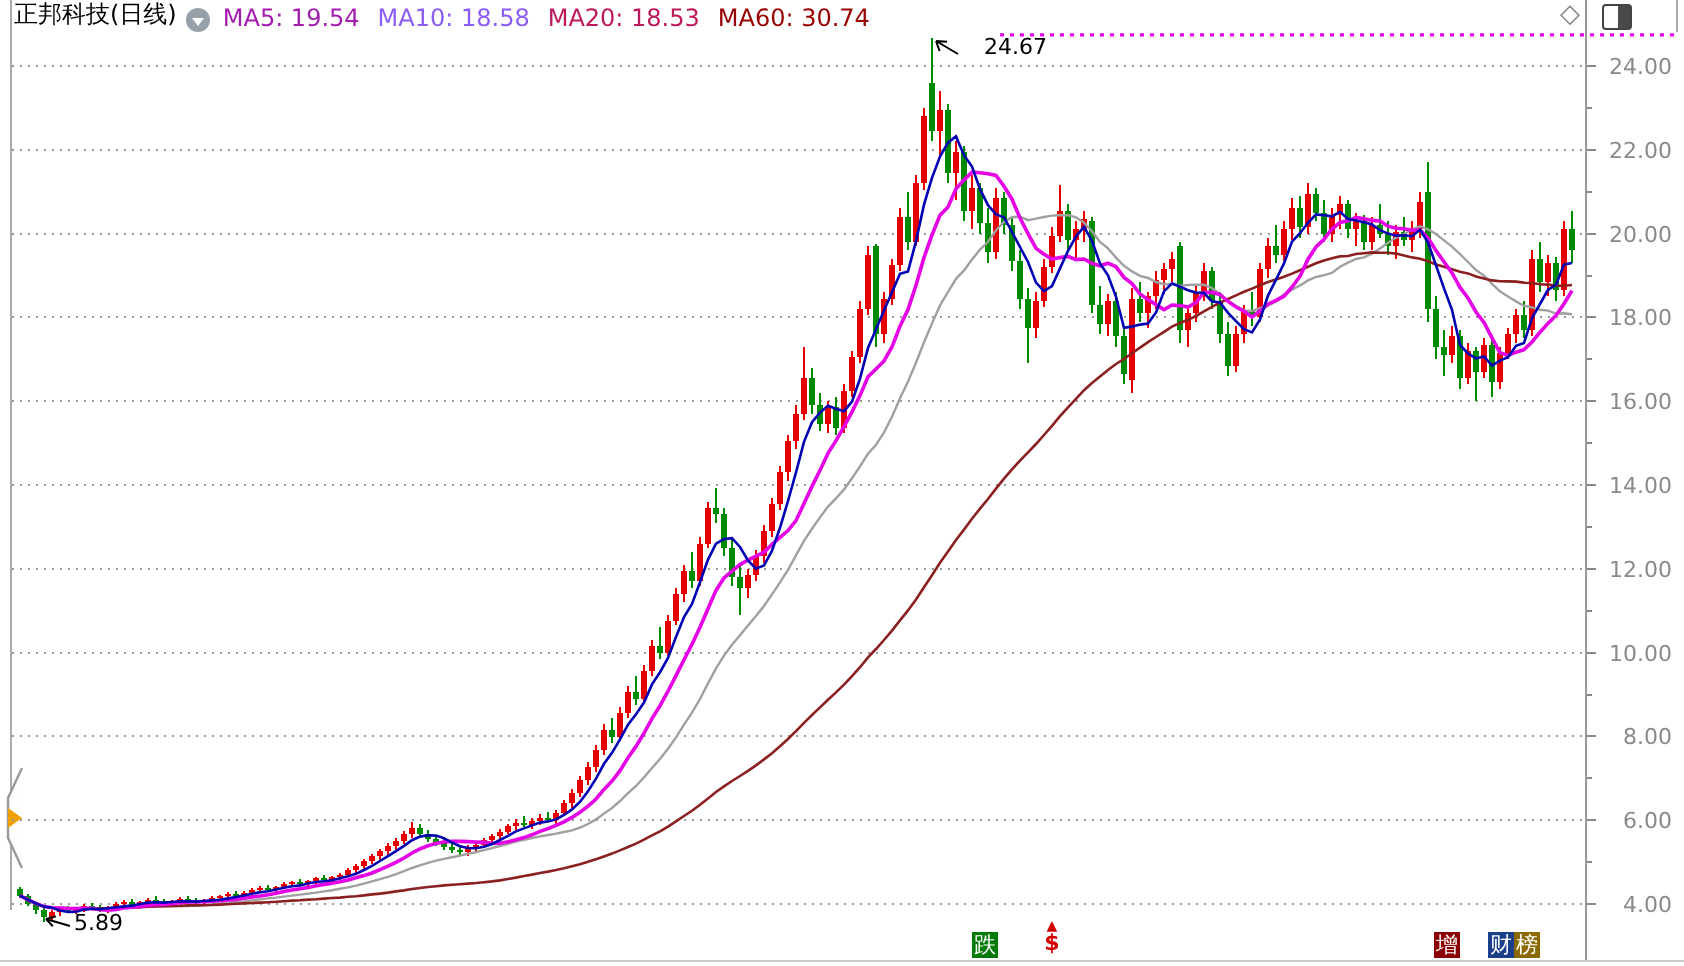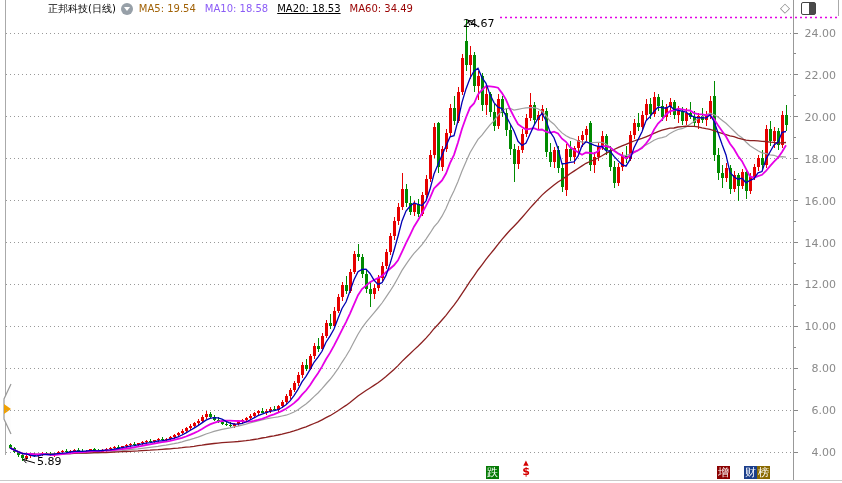--- a/index.html
+++ b/index.html
@@ -1,34 +1,34 @@
 <!DOCTYPE html>
 <html><head>
 <meta charset="utf-8">
 <style>
   html,body{margin:0;padding:0;background:#fff;}
   .stage{position:relative;width:842px;height:483px;background:#ffffff;overflow:hidden;
          font-family:"DejaVu Sans",sans-serif;}
   .chart-svg{position:absolute;left:0;top:0;}
-  .header{position:absolute;left:7px;top:1px;height:15px;display:flex;align-items:center;
-          font-size:10px;color:#000;white-space:nowrap;z-index:5;padding-left:41px;}
+  .header{position:absolute;left:7px;top:1px;height:15px;display:flex;align-items:flex-end;
+          font-size:12px;color:#000;white-space:nowrap;z-index:5;}
   .title{color:#000;}
   .drop-circle{width:12px;height:12px;border-radius:50%;background:#97a0a8;margin:0 6px 0 5px;
                display:flex;align-items:center;justify-content:center;cursor:pointer;}
   .drop-circle .tri{width:0;height:0;border-left:3px solid transparent;border-right:3px solid transparent;
                     border-top:4px solid #fff;margin-top:1px;}
   .ma{margin-right:9px;}
-  .ma5{color:#a16207;} .ma10{color:#8b5cf6;} .ma20{color:#000000;text-decoration:underline;} .ma60{color:#990000;}
+  .ma5{color:#a21caf;} .ma10{color:#8b5cf6;} .ma20{color:#be185d;} .ma60{color:#990000;}
   .topright{position:absolute;top:0;left:780px;display:flex;align-items:center;height:16px;z-index:5;}
   .diamond{font-size:13px;color:#808080;line-height:14px;cursor:pointer;}
   .paneltoggle{width:13px;height:11px;border:1px solid #444;border-radius:2px;margin-left:11px;cursor:pointer;
                background:linear-gradient(to right,#ffffff 0 55%,#4a4a4a 55% 100%);}
   .hdr-divider{position:absolute;left:838px;top:0;width:1px;height:16px;background:#aaa;}
   .anno{position:absolute;font-size:11px;color:#000;z-index:4;}
-  .peak-label{left:463px;top:17px;}
+  .peak-label{left:492px;top:17px;}
   .low-label{left:37px;top:455px;}
   .badge{position:absolute;width:13px;height:13px;line-height:13px;text-align:center;
          font-size:11px;color:#fff;cursor:pointer;z-index:5;}
   .badge-die{left:486px;top:466px;background:#067a06;}
   .badge-zeng{left:717px;top:466px;background:#8b0000;}
   .badge-cai{left:744px;top:466px;background:#1c3f8c;}
   .badge-bang{left:757px;top:466px;background:#8a6a00;}
   .dollar{position:absolute;left:518px;top:461px;width:16px;text-align:center;color:#d40000;
           cursor:pointer;z-index:5;}
   .dollar .up{display:block;font-size:7px;line-height:5px;}
@@ -41,21 +41,21 @@
 <div class="stage">
 
   <div class="header">
     <span class="title">正邦科技(日线)</span>
     <span class="drop-circle">
       <span class="tri"></span>
     </span>
     <span class="ma ma5">MA5: 19.54</span>
     <span class="ma ma10">MA10: 18.58</span>
     <span class="ma ma20">MA20: 18.53</span>
-    <span class="ma ma60">MA60: 34.49</span>
+    <span class="ma ma60">MA60: 30.74</span>
   </div>
 
   <div class="topright">
     <span class="diamond">◇</span>
     <span class="paneltoggle"></span>
   </div>
   <div class="hdr-divider"></div>
 
   <svg id="plot" class="chart-svg" width="842" height="483" viewBox="0 0 842 483">
 

